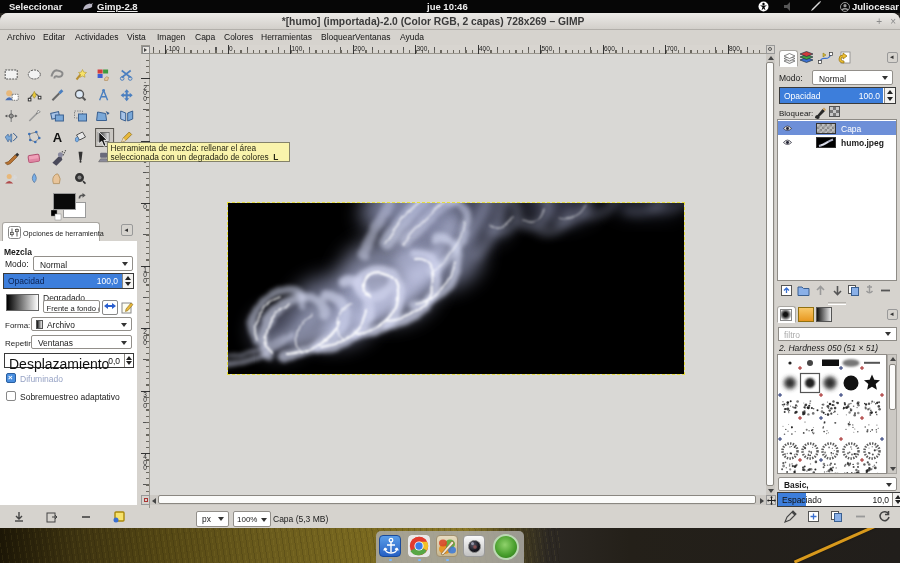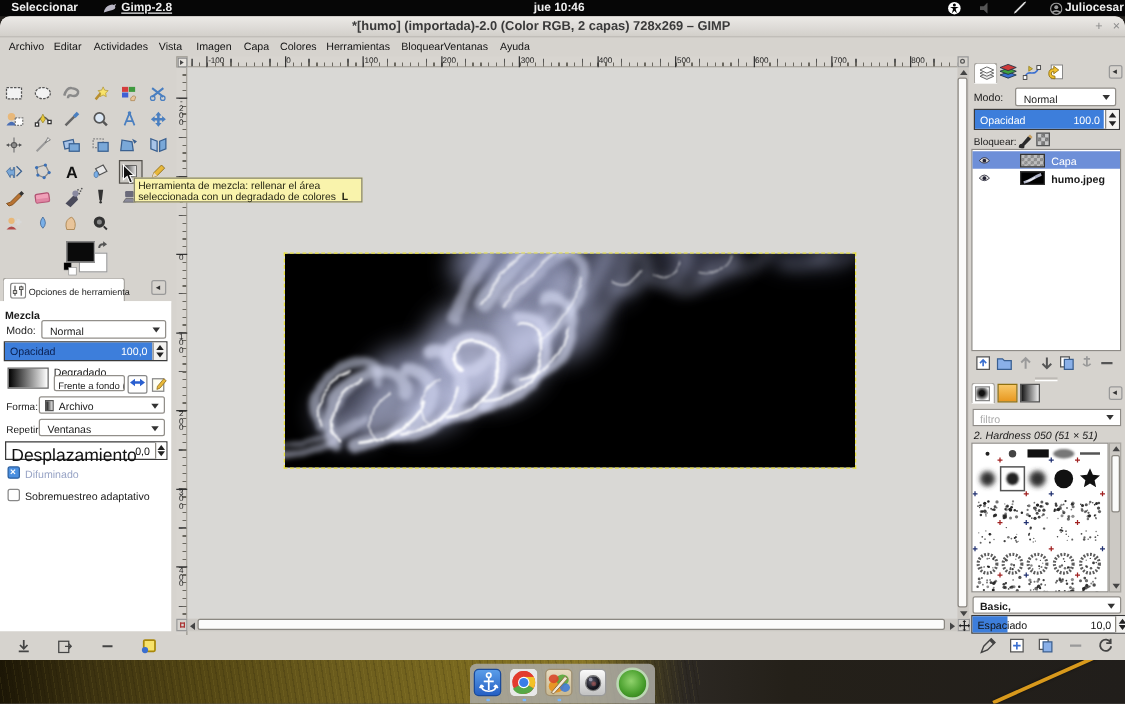--- a/index.html
+++ b/index.html
@@ -485,20 +485,31 @@
   <div id="vscroll" class="abs">
       <div class="sthumb" style="left:0px;top:8px;width:8px;height:424px;"></div>
       <div class="sa up" style="border-left:3px solid transparent;border-right:3px solid transparent;border-bottom:4px solid #444;top:2px;left:1.5px;"></div>
       <div class="sa dn" style="border-left:3px solid transparent;border-right:3px solid transparent;border-top:4px solid #444;bottom:2px;left:1.5px;"></div>
     </div>
   <div id="hscroll" class="abs">
       <div class="sthumb" style="left:8px;top:0px;width:598px;height:9px;"></div>
       <div style="position:absolute;left:2px;top:2.5px;width:0;height:0;border-top:3px solid transparent;border-bottom:3px solid transparent;border-right:4px solid #444;"></div>
       <div style="position:absolute;right:2px;top:2.5px;width:0;height:0;border-top:3px solid transparent;border-bottom:3px solid transparent;border-left:4px solid #444;"></div>
     </div>
+  <div id="statusbar" class="abs">
+    <div class="combo" style="left:55px;top:6px;width:33px;height:16px;">
+        <span style="position:absolute;left:5px;top:2px;">px</span>
+        <span class="arr" style="top:5px;"></span>
+      </div>
+    <div class="combo" style="left:92px;top:6px;width:38px;height:16px;">
+        <span style="position:absolute;left:3px;top:2.5px;font-size:8px;">100%</span>
+        <span class="arr" style="top:5.5px;right:3px;"></span>
+      </div>
+    <span class="lbl" style="left:132px;top:9px;">Capa (5,3 MB)</span>
+  </div>
 
   <div id="rdock" class="abs">
       <div class="abs" style="left:3px;top:5px;width:19px;height:17px;background:#fff;border:1px solid #a9a6a1;border-bottom:1px solid #fff;border-radius:3px 3px 0 0;">
         <svg style="position:absolute;left:2.5px;top:2px;" width="13" height="12" viewBox="0 0 13 12">
           <path d="M1,8 L6.5,5.5 L12,8 L6.5,10.5 Z" fill="#e8e8e8" stroke="#555" stroke-width=".7"></path>
           <path d="M1,5.5 L6.5,3 L12,5.5 L6.5,8 Z" fill="#f5f5f5" stroke="#555" stroke-width=".7"></path>
           <path d="M1,3 L6.5,0.5 L12,3 L6.5,5.5 Z" fill="#fff" stroke="#555" stroke-width=".7"></path>
         </svg>
       </div>
       <svg class="abs" style="left:23px;top:6px;" width="15" height="14" viewBox="0 0 15 14">

